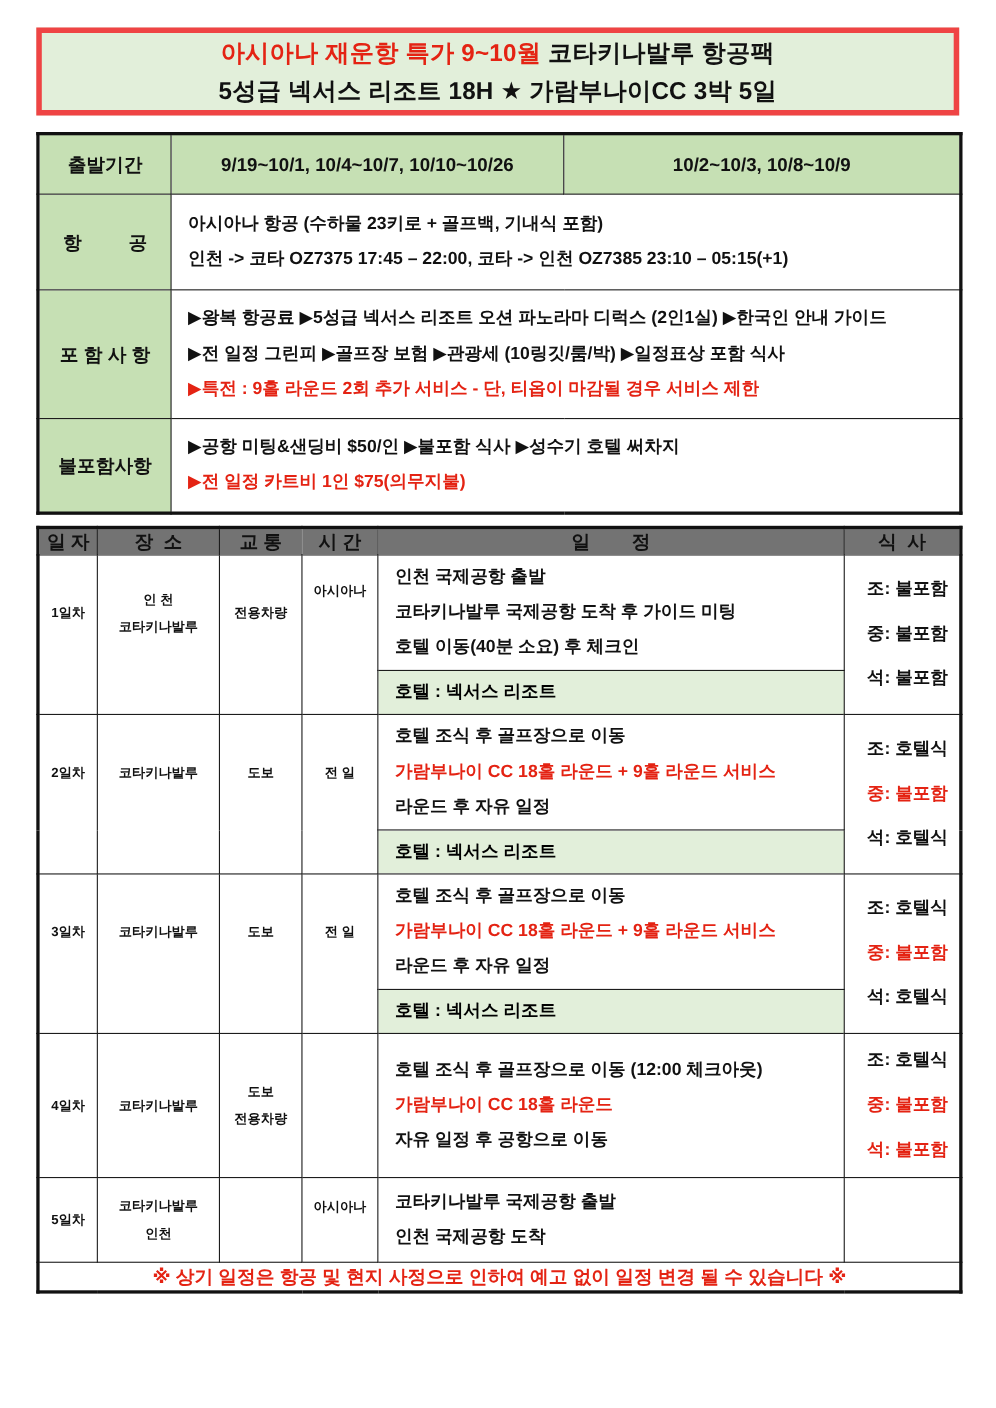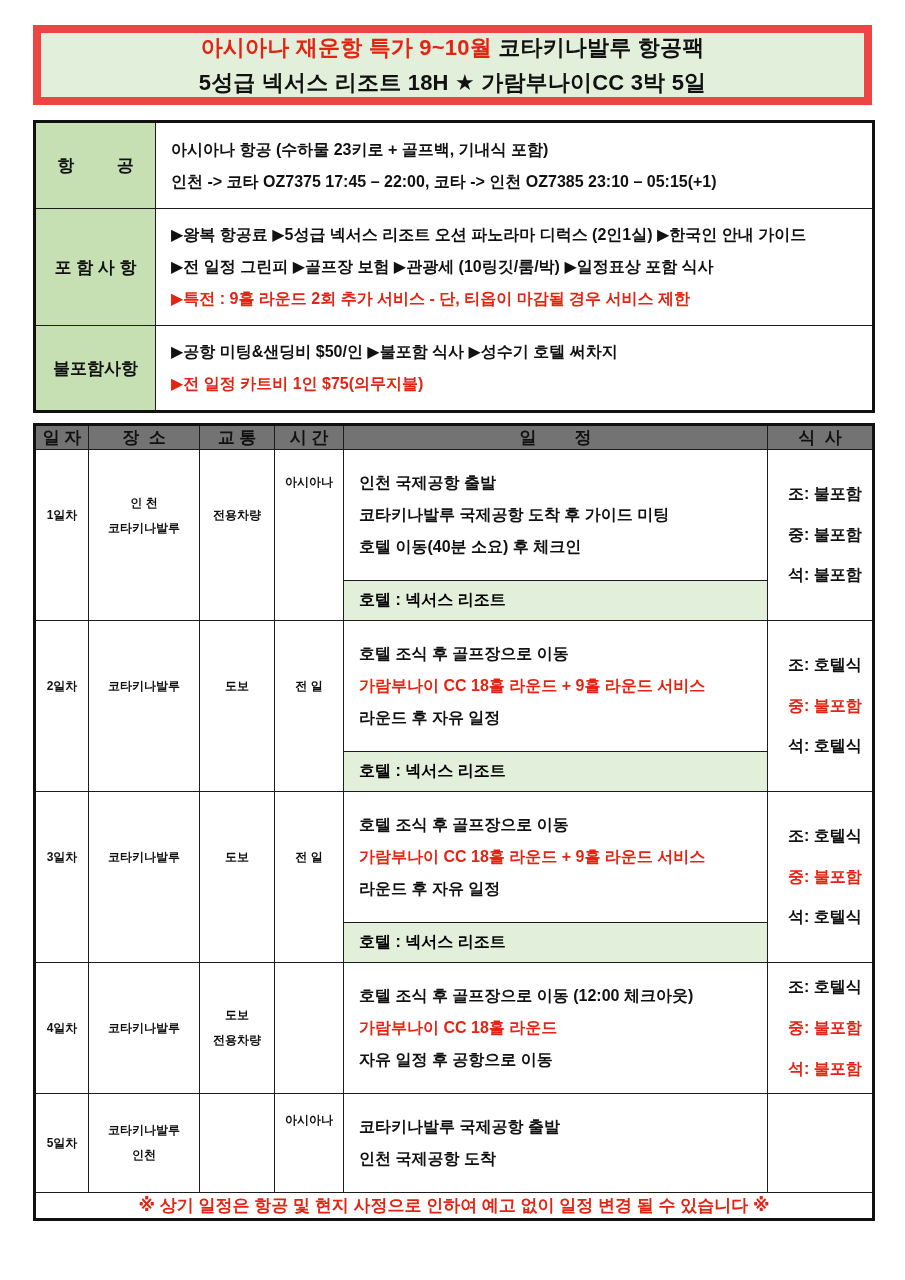--- a/index.html
+++ b/index.html
@@ -10,21 +10,21 @@
     font-weight:700; color:#111;
   }
   .page { width:905px; height:1280px; position:relative; }
   .content { margin-left:33px; width:839px; }
 
   .red { color:#e42313; }
 
   
   .title-box {
     margin-top:25px; width:839px; height:80px;
-    background:#e2efda; border:8px solid #ef4444;
+    background:#e2efda; border:5px solid #ef4444;
     display:flex; flex-direction:column; justify-content:center; align-items:center;
     text-align:center;
   }
   .title-line { font-size:22px; letter-spacing:0.2px; line-height:1.6; white-space:pre; }
 
   
   table { border-collapse:collapse; table-layout:fixed; width:839px; }
   td, th { border:1.5px solid #1c1c1c; font-weight:700; overflow:hidden; }
   .info-table { margin-top:15px; border:3px solid #111; }
   .sched-table { margin-top:10px; border:3px solid #111; }
@@ -39,21 +39,21 @@
   .price-cell { text-align:center; vertical-align:middle; font-size:23px; letter-spacing:0.5px; }
   .lines-cell { padding:10px 15px; font-size:16px; line-height:2.0; vertical-align:middle; }
 
   .sched-table th {
     background:#737373; font-size:17px; white-space:pre;
     text-align:center; vertical-align:middle; height:24px;
   }
   .center-cell { text-align:center; vertical-align:middle; font-size:12px; line-height:2.1; }
   .pad-b { padding-bottom:38px; }            
   .top-cell { vertical-align:top; padding-top:20px; }
-  .itin-cell { padding:17px 15px; font-size:16px; line-height:2.0; vertical-align:middle; }
+  .itin-cell { padding:4px 15px; font-size:16px; line-height:2.0; vertical-align:middle; }
   .hotel-cell {
     background:#e2efda; font-size:16px; padding:4px 15px;
     color:#000000; vertical-align:middle;
   }
   .meals-cell { padding:4px 4px 4px 20px; font-size:16px; line-height:2.55; vertical-align:middle; }
   .note-cell { text-align:center; font-size:17px; height:27px; vertical-align:middle; }
 
   
   .h-r1 td { height:55px; }  .h-r2 td { height:66px; }  .h-r3 td { height:87px; }
   .h-r4 td { height:104px; } .h-r5 td { height:77px;margin-top:16px; }  .h-r6 td { height:44px; }
@@ -73,20 +73,25 @@
       <div class="title-line">5성급 넥서스 리조트 18H ★ 가람부나이CC 3박 5일</div>
     </div>
 
     <table class="info-table">
       <colgroup>
           <col style="width:121px">
           <col style="width:357px">
           <col style="width:361px">
         </colgroup>
       <tbody>
+          <tr class="h-r1">
+        <td class="lbl">출발기간</td>
+        <td class="green-cell">9/19~10/1, 10/4~10/7, 10/10~10/26</td>
+        <td class="green-cell">10/2~10/3, 10/8~10/9</td>
+      </tr>
       <tr class="h-r3">
         <td class="lbl">항         공</td>
         <td class="lines-cell" colspan="2">
           <div>아시아나 항공 (수하물 23키로 + 골프백, 기내식 포함)</div>
           <div>인천 -&gt; 코타 OZ7375 17:45 – 22:00, 코타 -&gt; 인천 OZ7385 23:10 – 05:15(+1)</div>
         </td>
       </tr>
       <tr class="h-r4">
         <td class="lbl">포 함 사 항</td>
         <td class="lines-cell" colspan="2">

